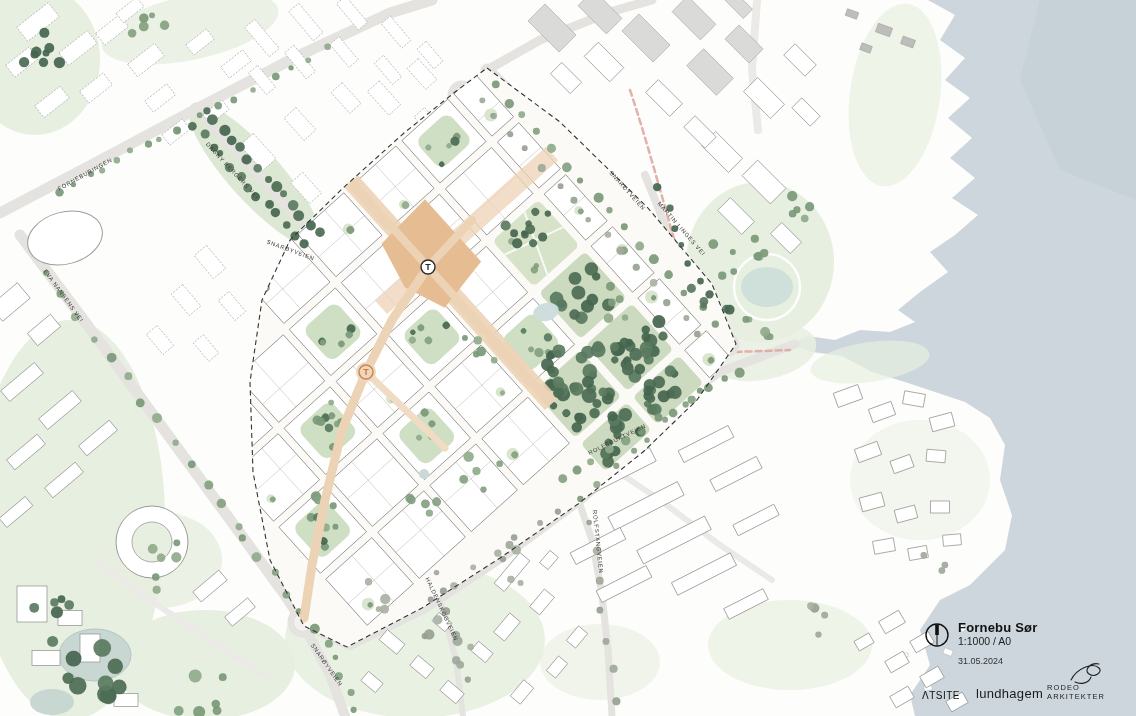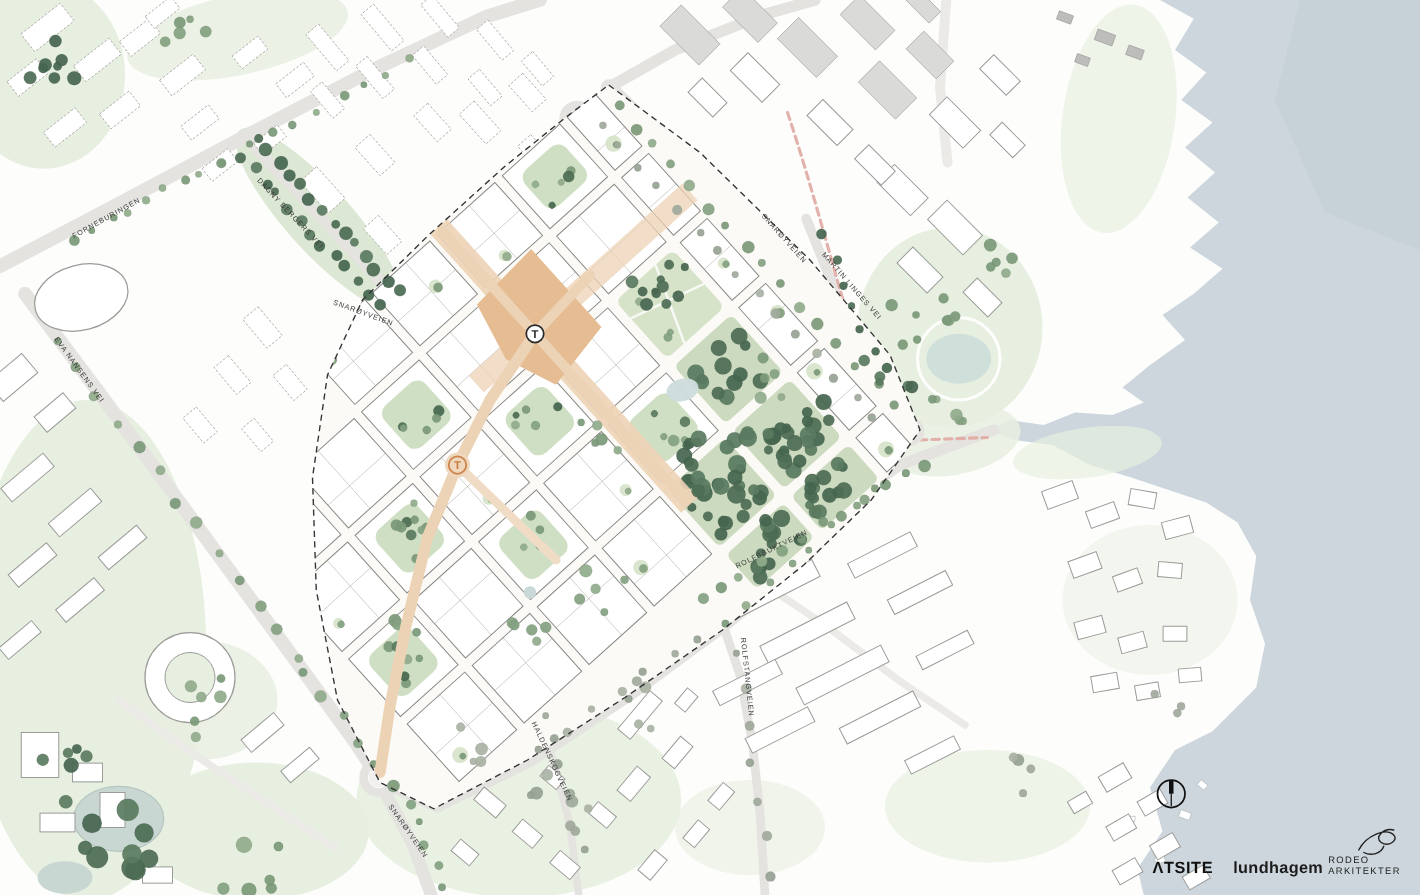--- a/index.html
+++ b/index.html
@@ -7,22 +7,22 @@
        font-family:"Liberation Sans", sans-serif;}
   .canvas{position:relative;width:1136px;height:716px;}
   #map{position:absolute;left:0;top:0;}
   .titleblock{position:absolute;left:922px;top:620px;color:#111;}
   .tb-row{display:flex;align-items:flex-start;}
   .north{width:30px;height:30px;margin-right:6px;}
   .tb-project{font-size:13px;font-weight:bold;letter-spacing:.2px;line-height:15px;}
   .tb-scale{font-size:10.5px;color:#222;line-height:13px;}
   .tb-date{font-size:9px;color:#333;margin-top:8px;}
   .logos{position:absolute;left:922px;top:684px;width:214px;display:flex;align-items:flex-end;}
-  .logo-atsite{font-size:13px;font-weight:bold;letter-spacing:.5px;color:#111;}
-  .logo-lundhagem{font-size:13px;color:#1c1c1c;margin-left:16px;letter-spacing:.3px;font-weight:bold;}
+  .logo-atsite{font-size:10px;font-weight:normal;letter-spacing:.5px;color:#111;}
+  .logo-lundhagem{font-size:13px;color:#1c1c1c;margin-left:16px;letter-spacing:.3px;}
   .logo-rodeo{margin-left:4px;position:relative;color:#1c1c1c;}
   .logo-rodeo .r1,.logo-rodeo .r2{font-size:7.5px;letter-spacing:1.1px;line-height:8.5px;display:block;}
   .bird{position:absolute;right:-2px;top:-22px;width:40px;height:22px;}
 </style>
 </head>
 <body>
 
 <div class="canvas">
   <svg id="map" width="1136" height="716" viewBox="0 0 1136 716">
       <g>
@@ -768,20 +768,25 @@
       </g>
     </svg>
 
   <div class="titleblock">
     <div class="tb-row">
       <svg class="north" viewBox="0 0 30 30">
         <circle cx="15" cy="15" r="11" fill="none" stroke="#111" stroke-width="1.4"></circle>
         <line x1="15" y1="4.5" x2="15" y2="15" stroke="#111" stroke-width="3.6"></line>
         <line x1="15" y1="15" x2="15" y2="25" stroke="#111" stroke-width="1"></line>
       </svg>
+      <div>
+        <div class="tb-project">Fornebu Sør</div>
+        <div class="tb-scale">1:1000 / A0</div>
+        <div class="tb-date">31.05.2024</div>
+      </div>
     </div>
   </div>
 
   <div class="logos">
     <span class="logo-atsite">ΛTSITE</span>
     <span class="logo-lundhagem">lundhagem</span>
     <span class="logo-rodeo">
       <svg class="bird" viewBox="0 0 40 22">
         <path d="M4,18 C10,6 26,0 32,6 C36,10 28,16 22,12 C16,8 24,0 32,2 M8,20 C14,23 22,21 24,15" fill="none" stroke="#222" stroke-width="1.1" stroke-linecap="round"></path>
       </svg>

